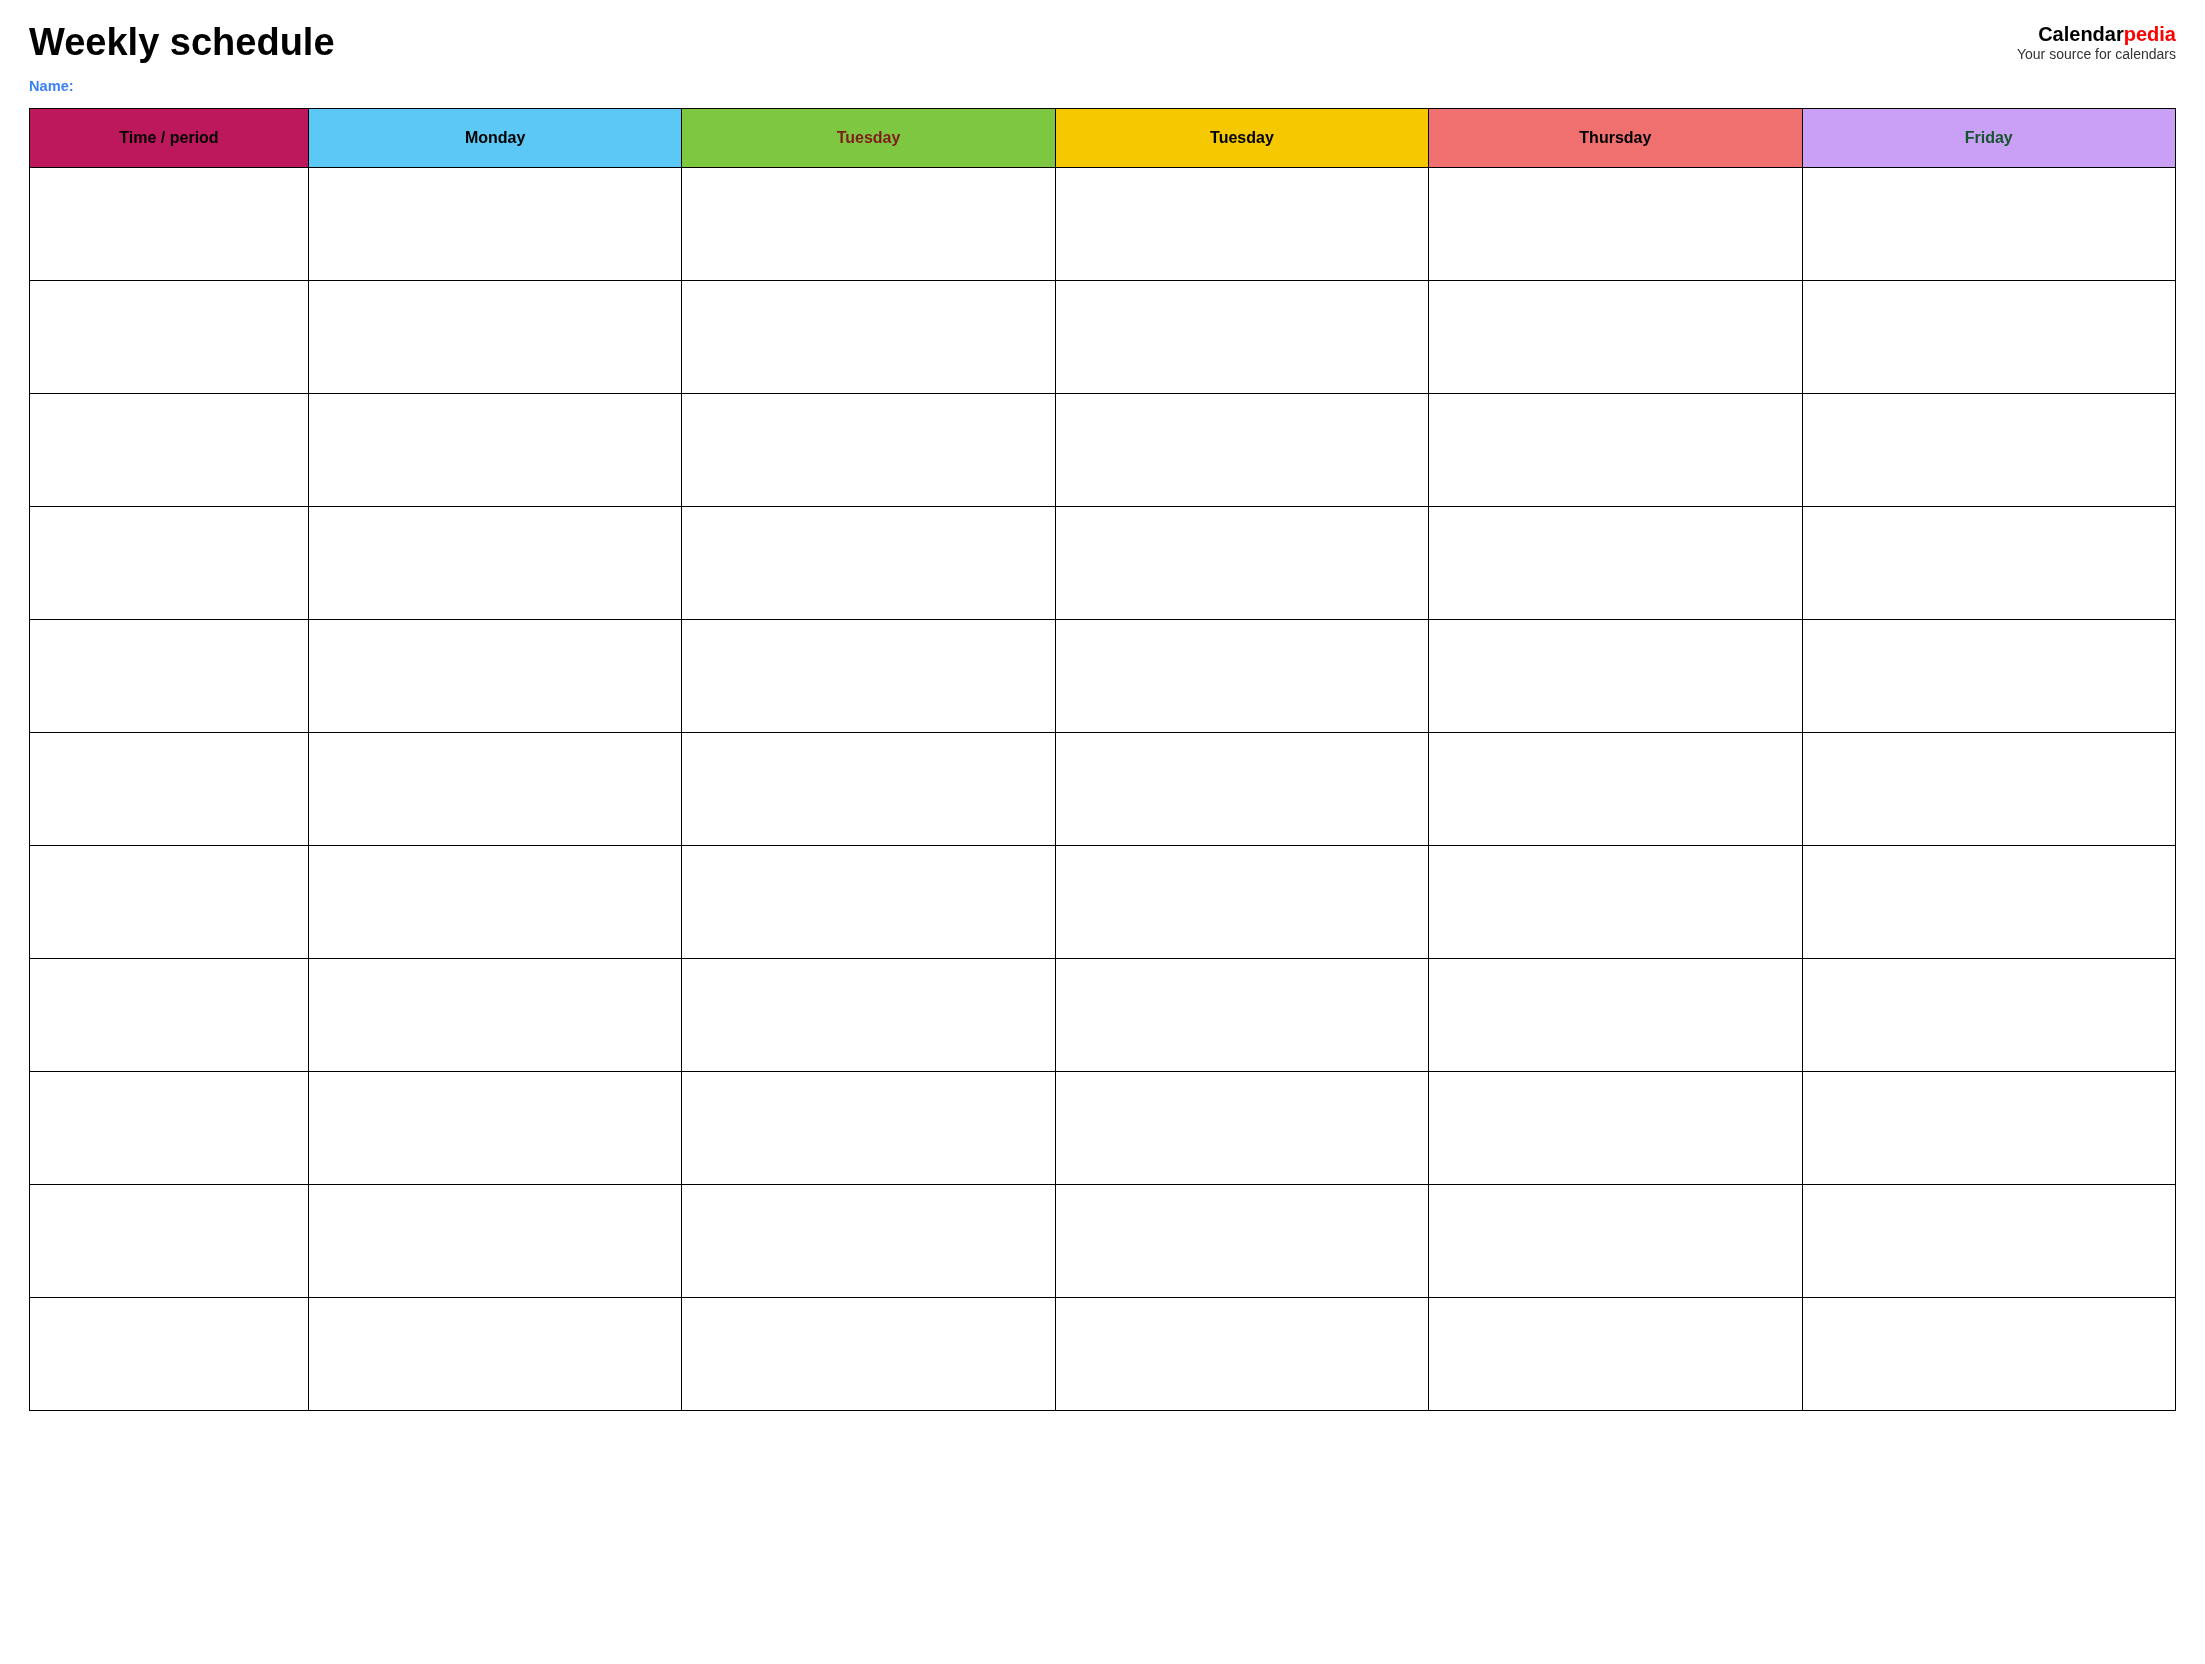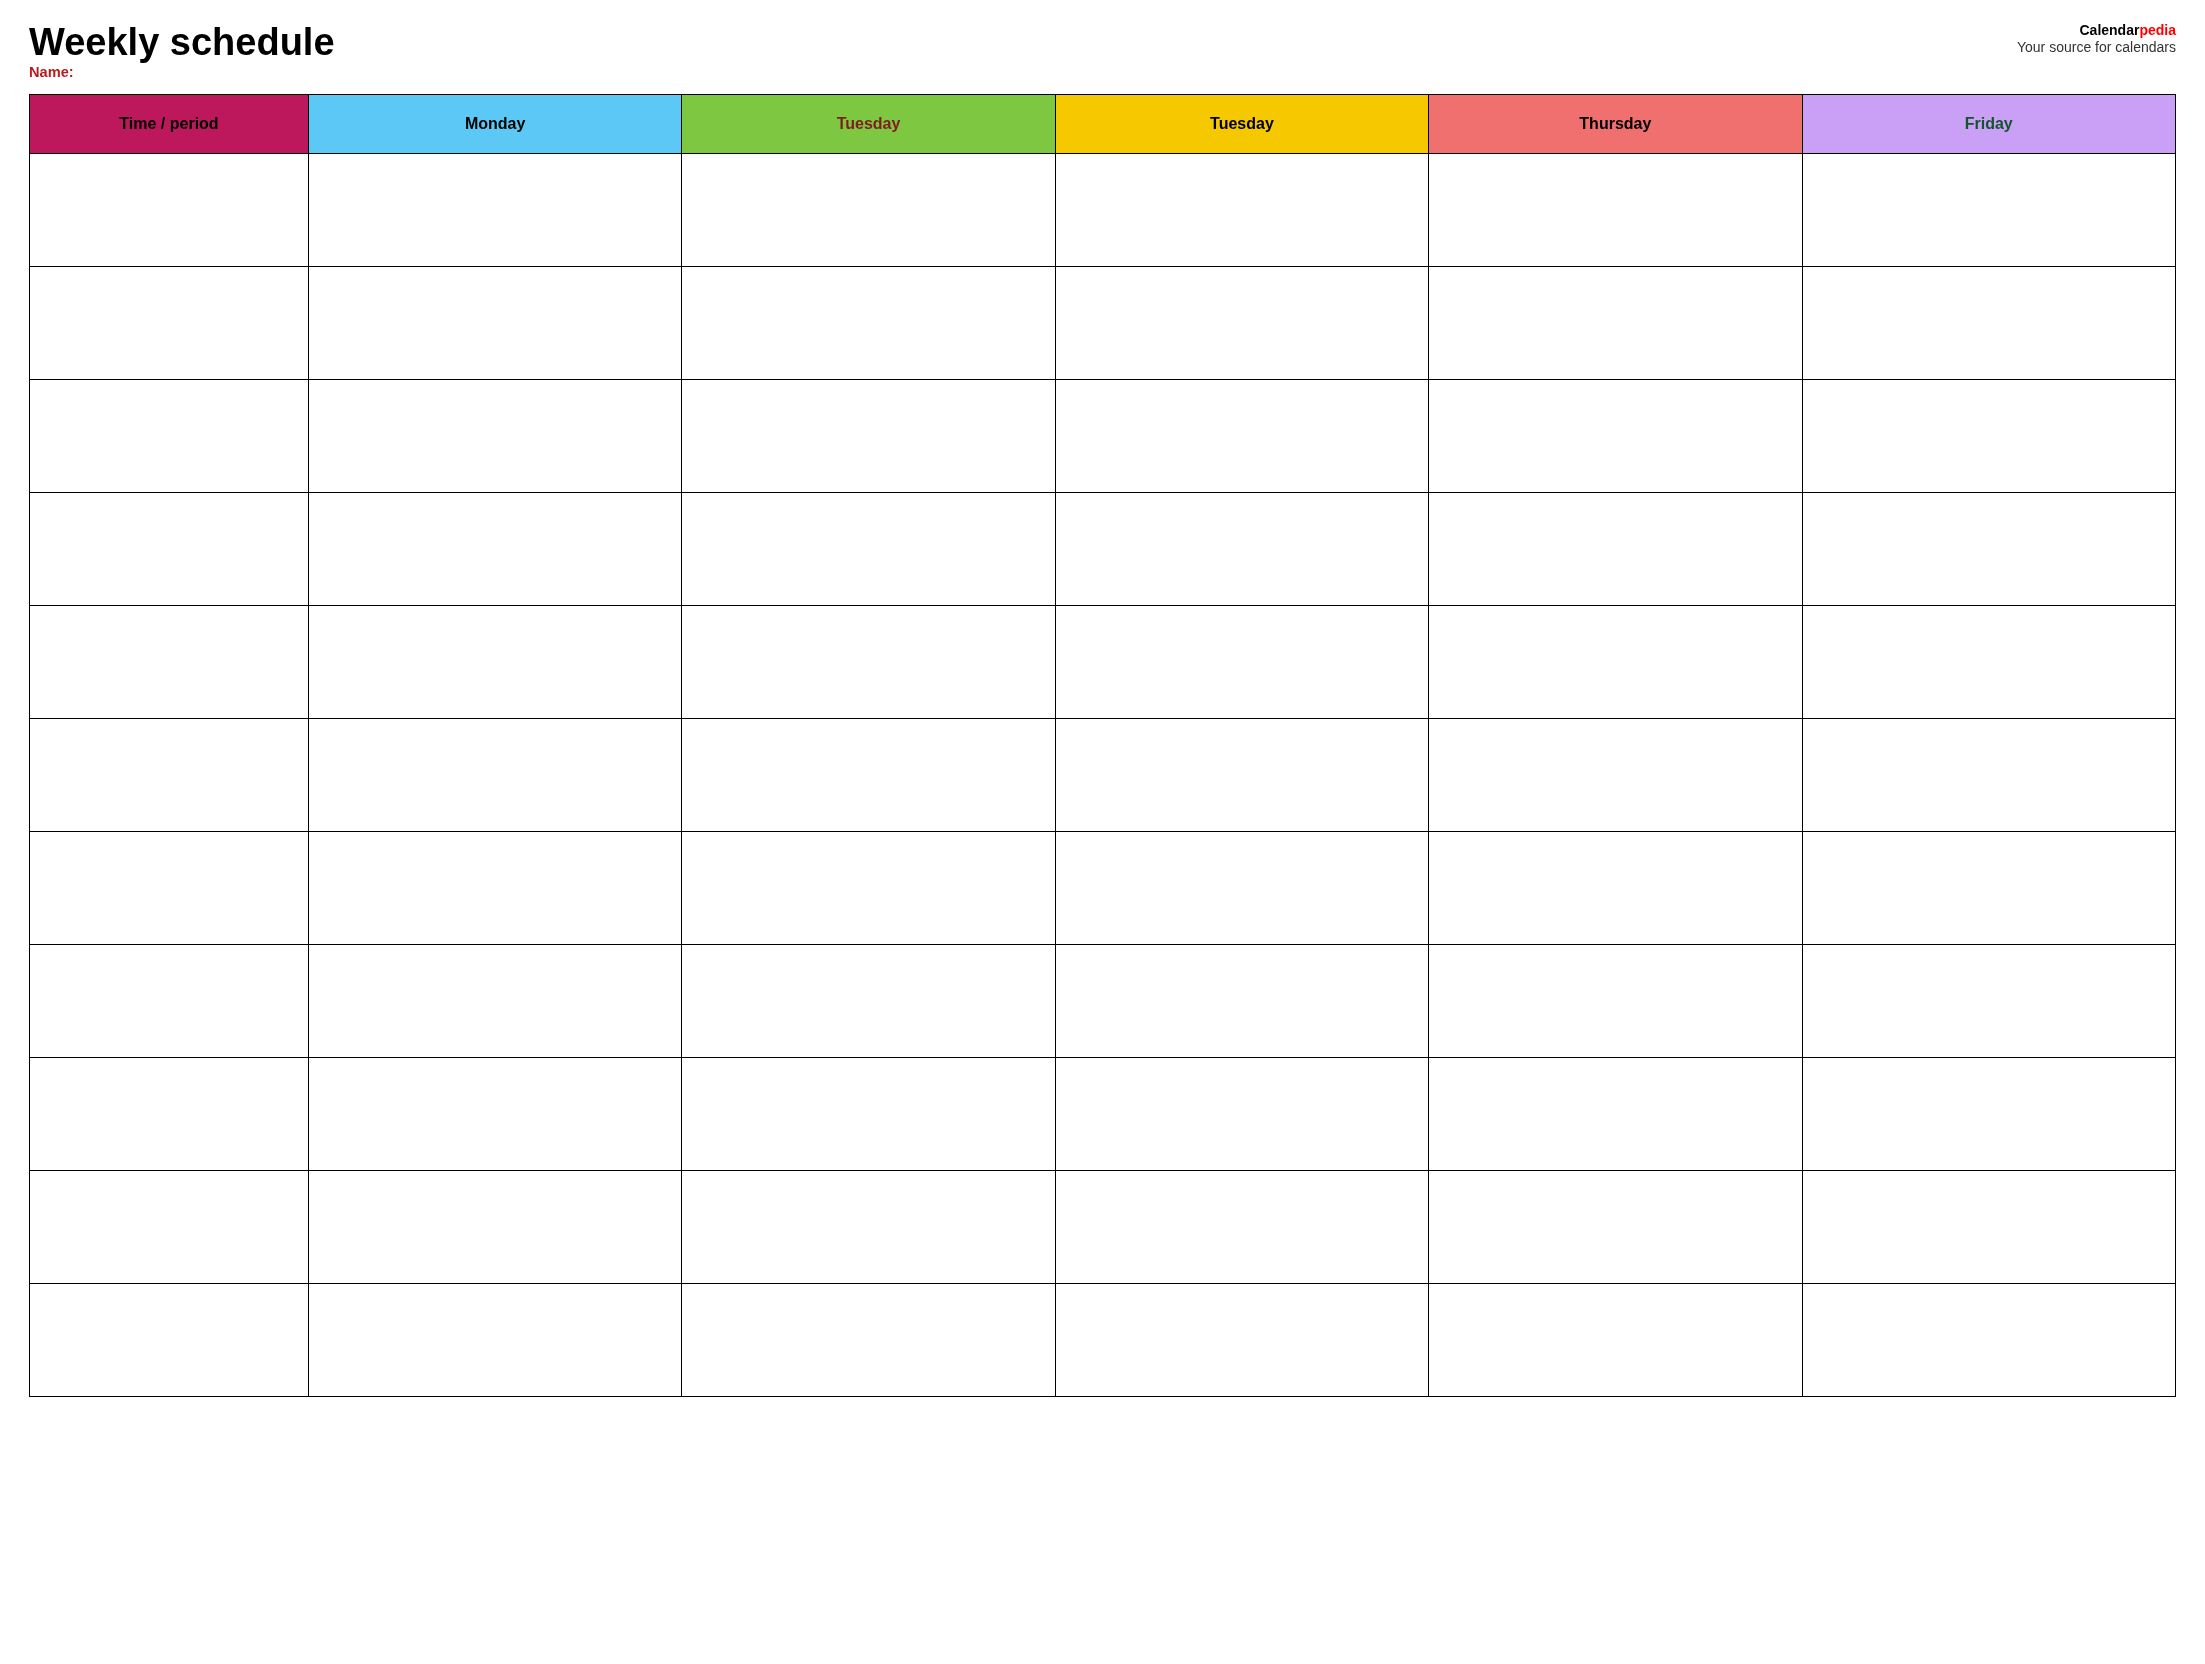--- a/index.html
+++ b/index.html
@@ -29,31 +29,31 @@
     .main-title {
       font-size: 38px;
       font-weight: bold;
       color: #000000;
       line-height: 1.1;
     }
 
     .name-label {
       font-size: 14.6px;
       font-weight: bold;
-      color: #b91c1c;
-      margin-top: 0;
+      color: #3b82f6;
+      margin-top: 14px;
     }
 
     .logo-area {
       text-align: right;
       min-width: 161px;
     }
 
     .logo-text {
-      font-size: 14px;
+      font-size: 20px;
       font-weight: bold;
       color: #000000;
       line-height: 1.2;
     }
 
     .logo-text .logo-pedia {
       color: #ff0000;
     }
 
     .logo-subtitle {

